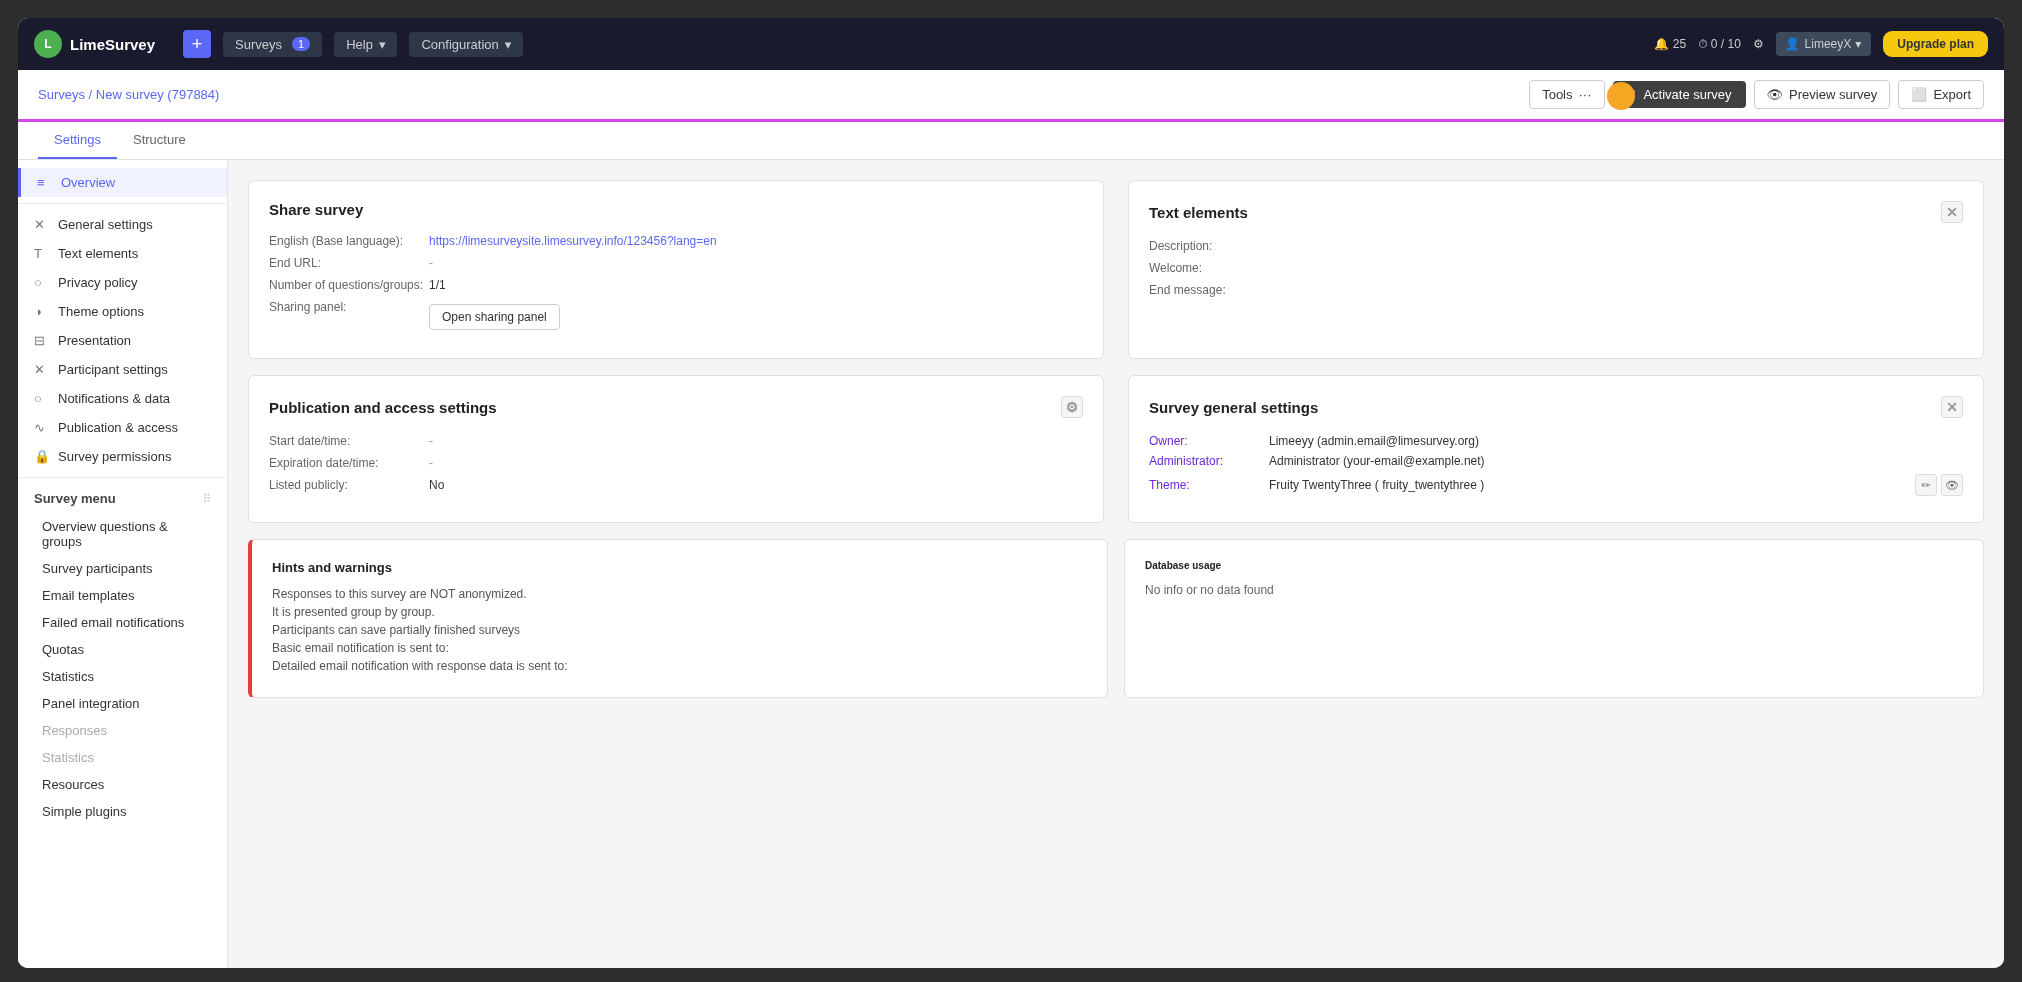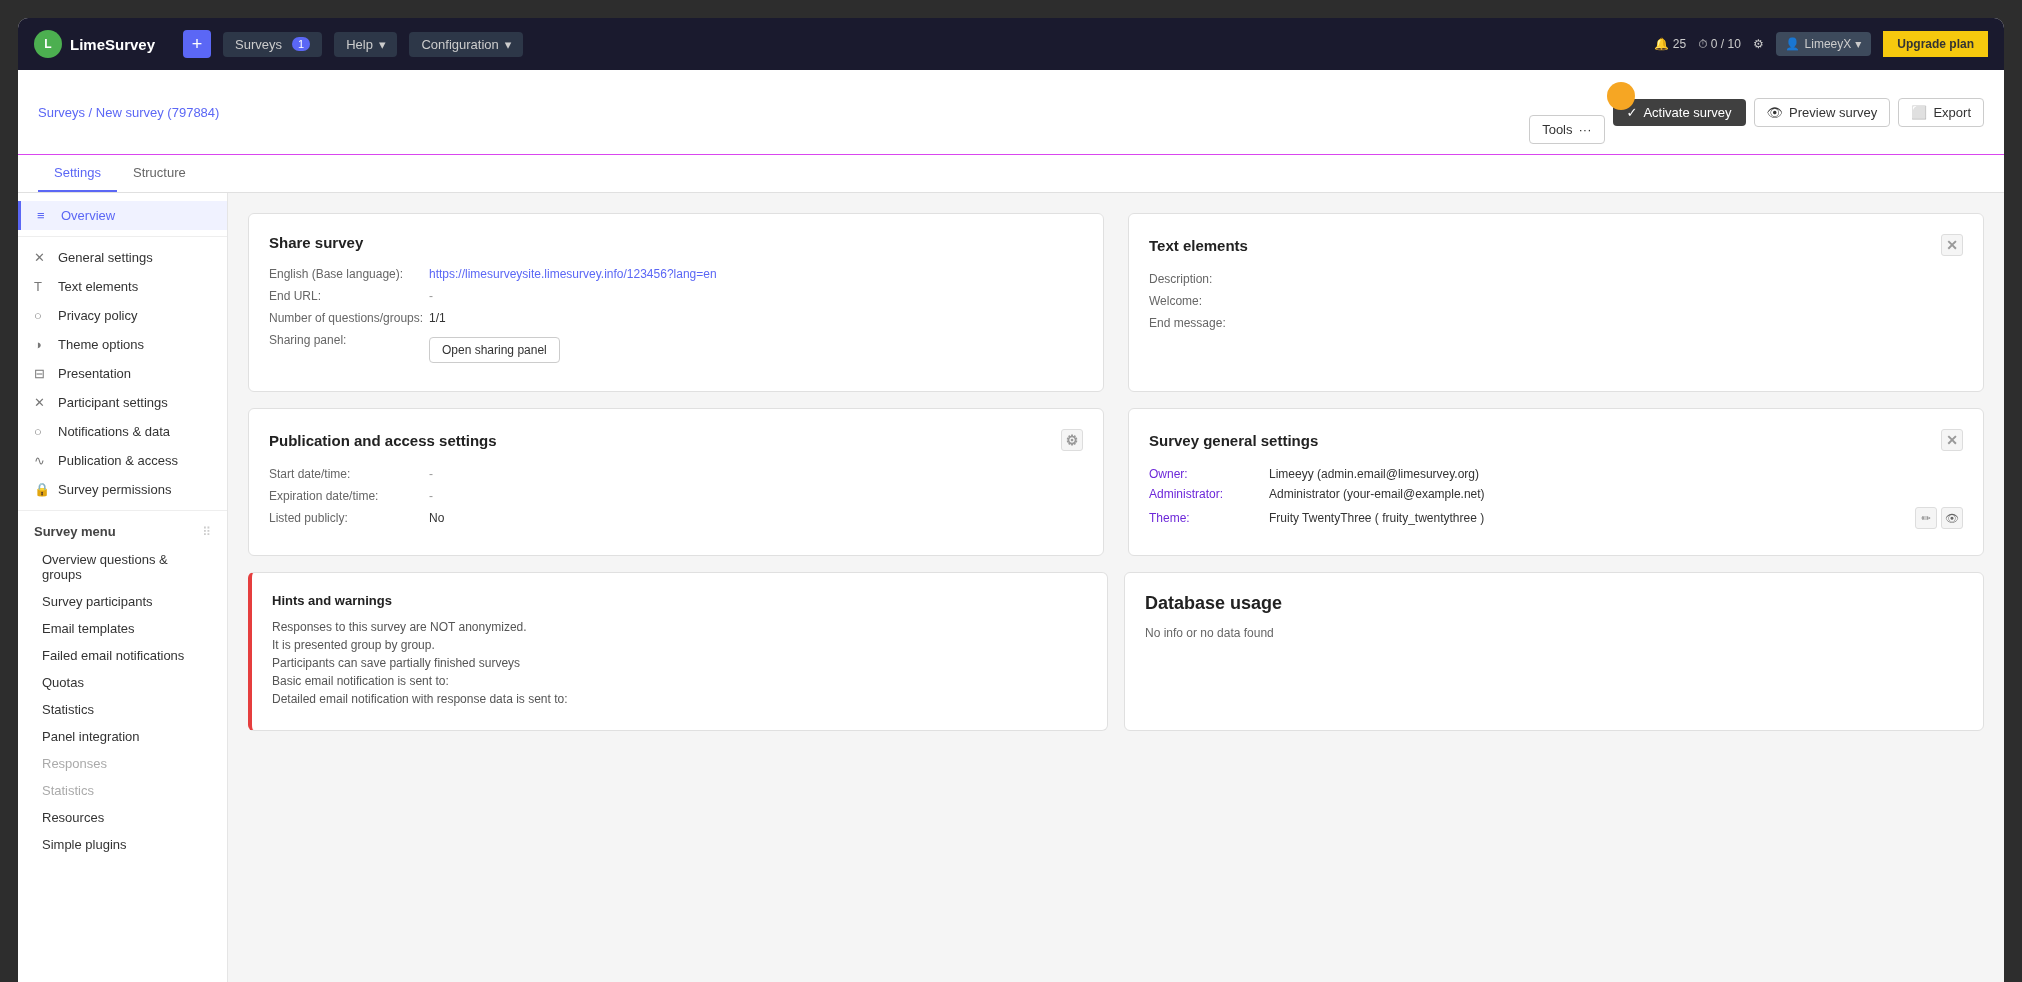--- a/index.html
+++ b/index.html
@@ -9,29 +9,29 @@
     
     
     .top-nav { background: #1a1a2e; display: flex; align-items: center; padding: 0 16px; height: 52px; gap: 12px; }
     .logo-area { display: flex; align-items: center; gap: 8px; color: #fff; font-size: 15px; font-weight: 600; margin-right: 16px; }
     .logo-icon { width: 28px; height: 28px; background: #4CAF50; border-radius: 50%; display: flex; align-items: center; justify-content: center; color: white; font-size: 12px; font-weight: bold; }
     .nav-btn { background: #2d3748; color: #ccc; border: none; padding: 5px 12px; border-radius: 4px; cursor: pointer; font-size: 13px; display: flex; align-items: center; gap: 6px; }
     .nav-btn-add { background: #5b67f5; color: white; border: none; width: 28px; height: 28px; border-radius: 4px; cursor: pointer; font-size: 18px; display: flex; align-items: center; justify-content: center; }
     .nav-badge { background: #5b67f5; color: white; border-radius: 10px; padding: 1px 6px; font-size: 11px; margin-left: 4px; }
     .nav-spacer { flex: 1; }
     .nav-right { display: flex; align-items: center; gap: 12px; color: #ccc; font-size: 12px; }
-    .upgrade-btn { background: #f6c90e; color: #333; border: none; padding: 6px 14px; border-radius: 0; cursor: pointer; font-weight: 600; font-size: 12px; }
+    .upgrade-btn { background: #f6c90e; color: #333; border: none; padding: 6px 14px; border-radius: 9px; cursor: pointer; font-weight: 600; font-size: 12px; }
     .user-btn { background: #3d4a5c; color: #ccc; border: none; padding: 5px 10px; border-radius: 4px; cursor: pointer; font-size: 12px; display: flex; align-items: center; gap: 4px; }
     
     
-    .sub-header { background: #fff; padding: 10px 20px; display: flex; align-items: center; justify-content: space-between; border-bottom: 1px solid #d946ef; }
+    .sub-header { background: #fff; padding: 10px 20px; display: flex; align-items: center; justify-content: space-between; border-bottom: 3px solid #d946ef; }
     .breadcrumb { color: #5b67f5; font-size: 13px; cursor: pointer; }
     .breadcrumb span { color: #5b67f5; }
     .toolbar { display: flex; gap: 8px; align-items: center; position: relative; }
-    .tool-btn { background: #fff; color: #333; border: 1px solid #ccc; padding: 6px 12px; border-radius: 4px; cursor: pointer; font-size: 13px; display: flex; align-items: center; gap: 6px; margin-top: 35px; }
+    .tool-btn { background: #fff; color: #333; border: 1px solid #ccc; padding: 6px 12px; border-radius: 4px; cursor: pointer; font-size: 13px; display: flex; align-items: center; gap: 6px; }
     .activate-btn { background: #404040; color: white; border: none; padding: 6px 14px; border-radius: 4px; cursor: pointer; font-size: 13px; display: flex; align-items: center; gap: 6px; font-weight: 500; }
     .preview-btn { background: #fff; color: #333; border: 1px solid #ccc; padding: 6px 12px; border-radius: 4px; cursor: pointer; font-size: 13px; display: flex; align-items: center; gap: 6px; }
     .export-btn { background: #fff; color: #333; border: 1px solid #ccc; padding: 6px 12px; border-radius: 4px; cursor: pointer; font-size: 13px; display: flex; align-items: center; gap: 6px; }
     .orange-dot { width: 28px; height: 28px; background: #f6a623; border-radius: 50%; position: absolute; left: 78px; top: 2px; z-index: 10; }
     
     
     .tabs { background: #fff; padding: 0 20px; border-bottom: 1px solid #e0e0e0; display: flex; gap: 0; }
     .tab { padding: 10px 16px; cursor: pointer; font-size: 13px; color: #666; border-bottom: 2px solid transparent; }
     .tab.active { color: #5b67f5; border-bottom-color: #5b67f5; font-weight: 500; }
     
@@ -65,21 +65,21 @@
     
     .sharing-panel-btn { background: #fff; border: 1px solid #ccc; color: #333; padding: 5px 12px; border-radius: 4px; cursor: pointer; font-size: 12px; margin-top: 4px; }
     
     
     .hints-card { background: #fff; border-radius: 6px; border: 1px solid #e0e0e0; border-left: 4px solid #e53e3e; padding: 20px; }
     .hints-title { font-size: 13px; font-weight: 600; margin-bottom: 12px; color: #222; }
     .hints-item { font-size: 12px; color: #555; margin-bottom: 4px; }
     
     
     .db-card { background: #fff; border-radius: 6px; border: 1px solid #e0e0e0; padding: 20px; }
-    .db-title { font-size: 18px; font-weight: 600; margin-bottom: 12px; color: #222; }
+    .db-title { font-size: 10px; font-weight: 600; margin-bottom: 12px; color: #222; }
     .db-value { font-size: 12px; color: #666; }
     
     .survey-gen-settings { }
     .sgs-row { display: flex; align-items: center; margin-bottom: 6px; }
     .sgs-label { color: #6d28d9; font-size: 12px; min-width: 120px; }
     .sgs-value { color: #333; font-size: 12px; flex: 1; }
     .sgs-actions { display: flex; gap: 4px; margin-left: 8px; }
     .sgs-action-btn { background: #f5f5f5; border: 1px solid #ddd; border-radius: 3px; width: 22px; height: 22px; display: flex; align-items: center; justify-content: center; cursor: pointer; font-size: 11px; color: #666; }
     
     .bottom-row { display: grid; grid-template-columns: 1fr 1fr; gap: 16px; }

